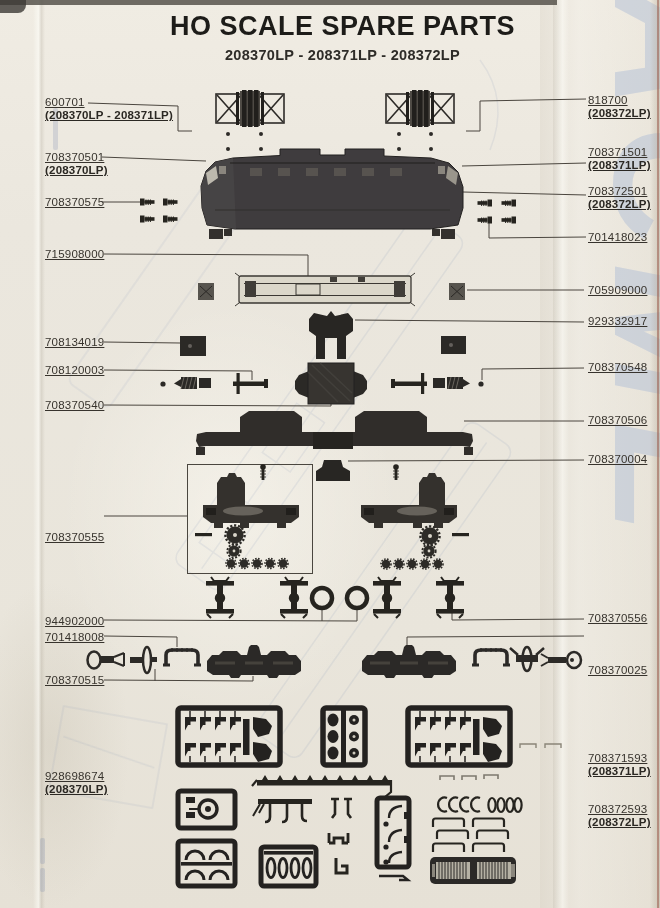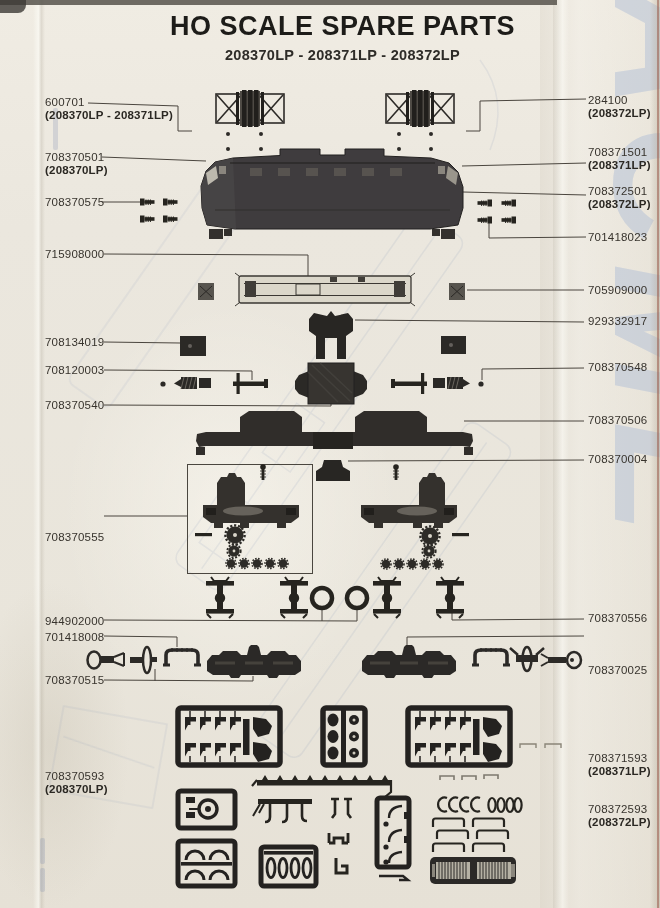--- a/index.html
+++ b/index.html
@@ -19,21 +19,21 @@
   .edge-right-shade{position:absolute;right:0;top:0;width:10px;height:100%;background:linear-gradient(90deg,rgba(180,170,152,0),rgba(180,170,152,.5));}
   .edge-right-line{position:absolute;right:1px;top:0;width:2px;height:100%;background:#9a5a4a;opacity:.55;}
   .watermark{position:absolute;left:576px;top:-14px;height:940px;writing-mode:vertical-rl;
         font-family:"Liberation Sans", sans-serif;font-style:italic;font-weight:bold;
         font-size:170px;letter-spacing:16px;color:#b7c3d7;opacity:.55;pointer-events:none;white-space:nowrap;}
   .hdr{position:absolute;left:0;top:11px;width:685px;text-align:center;color:#1d1c19;}
   .hdr h1{margin:0;font-size:27px;font-weight:bold;letter-spacing:.5px;}
   .hdr .sub{margin-top:5px;font-size:14.5px;font-weight:bold;color:#2e2c28;letter-spacing:.3px;}
   .diagram{position:absolute;left:0;top:0;filter:blur(.3px);}
   .lbl{position:absolute;font-size:11.5px;line-height:13px;color:#37332d;letter-spacing:.2px;white-space:nowrap;}
-  .lbl .pn,.lbl .var{display:block;}
+  .lbl .pn,.lbl .var{display:block;text-decoration:underline;}
   .lbl .var{font-weight:bold;color:#2b2823;}
   .lbl.l{left:45px;}
   .lbl.r{left:588px;}
 </style>
 </head>
 <body>
 
 <div class="page">
   <div class="patch p1"></div>
   <div class="patch p2"></div>
@@ -501,26 +501,26 @@
   <div class="lbl l" style="top:615px">
       <span class="pn">944902000</span>
     </div>
   <div class="lbl l" style="top:631px">
       <span class="pn">701418008</span>
     </div>
   <div class="lbl l" style="top:674px">
       <span class="pn">708370515</span>
     </div>
   <div class="lbl l" style="top:770px">
-      <span class="pn">708370593</span>
+      <span class="pn">928698674</span>
       <span class="var">(208370LP)</span>
     </div>
 
   <div class="lbl r" style="top:94px">
-      <span class="pn">284100</span>
+      <span class="pn">818700</span>
       <span class="var">(208372LP)</span>
     </div>
   <div class="lbl r" style="top:146px">
       <span class="pn">708371501</span>
       <span class="var">(208371LP)</span>
     </div>
   <div class="lbl r" style="top:185px">
       <span class="pn">708372501</span>
       <span class="var">(208372LP)</span>
     </div>

